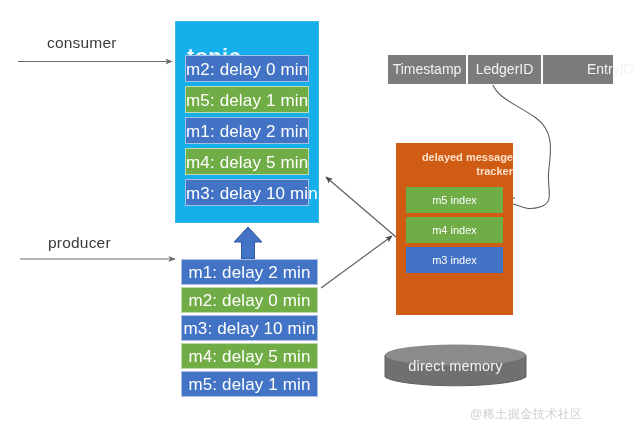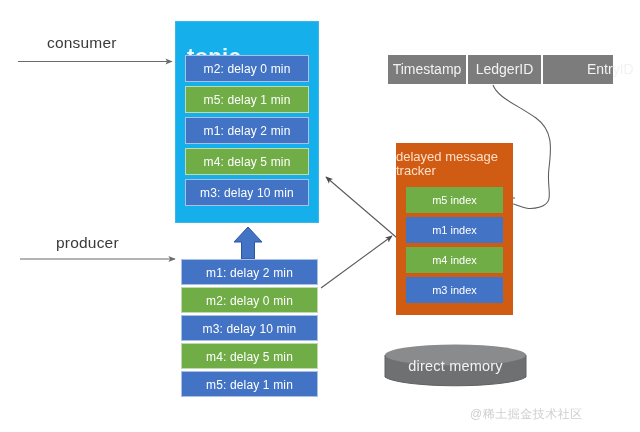--- a/index.html
+++ b/index.html
@@ -30,21 +30,21 @@
   #topic-title{
     position:absolute;left:11px;top:22px;
     font-size:22px;color:#e9f7fe;letter-spacing:.3px;font-weight:bold;
   }
   #topic-rows{
     position:absolute;left:9px;top:33px;width:124px;
   }
   .msg-row{
     position:relative;height:27px;line-height:27px;
     margin-bottom:4px;
-    text-align:center;color:#ffffff;font-size:12px;
+    text-align:center;color:#ffffff;font-size:17px;
     letter-spacing:.15px;white-space:nowrap;
     border:1px solid rgba(255,255,255,.55);
     box-sizing:border-box;
   }
   .msg-row.blue{background:#4373c4;}
   .msg-row.green{background:#71ad47;}
 
   
   #producer-queue{
     left:181px;top:259px;width:137px;
@@ -73,22 +73,23 @@
   #th-1{width:75px;}
   #th-2{width:70px;padding-left:44px;}
 
   
   #tracker-box{
     left:396px;top:143px;width:117px;height:172px;
     background:#cf5c12;
   }
   #tracker-title{
     position:absolute;left:0;top:7px;width:117px;
-    text-align:left;font-size:13px;color:#ffdfc9;
+    text-align:right;font-size:11px;color:#ffdfc9;
     line-height:14px;
+    font-weight:bold;
   }
   #tracker-rows{
     position:absolute;left:10px;top:44px;width:97px;
   }
   #tracker-rows .idx-row{
     height:26px;line-height:26px;margin-bottom:4px;
     text-align:center;color:#ffffff;font-size:11px;
     white-space:nowrap;box-sizing:border-box;
   }
   .idx-row.blue{background:#4373c4;}
@@ -134,21 +135,21 @@
 
     <line x1="321" y1="288" x2="392" y2="236" stroke="#5a5a5a" stroke-width="1.1" marker-end="url(#ah-dark)"></line>
 
     <path d="M 493 85 C 498 98 516 104 536 118 C 554 131 551 150 549 168
              C 546 190 556 202 540 207 C 523 212 518 203 508 203
              C 498 203 493 207 489 205 C 485 203 490 198 497 198 L 515 198" fill="none" stroke="#5b5b5b" stroke-width="1.05"></path>
   </svg>
 
   <div class="abs flow-label" style="left:47px;top:34px;">consumer</div>
 
-  <div class="abs flow-label" style="left:56px;top:234px;">producer</div>
+  <div class="abs flow-label" style="left:48px;top:234px;">producer</div>
 
   <div class="abs" id="topic-box">
     <div id="topic-title">topic</div>
     <div id="topic-rows">
       <div class="msg-row blue">m2: delay 0 min</div>
       <div class="msg-row green">m5: delay 1 min</div>
       <div class="msg-row blue">m1: delay 2 min</div>
       <div class="msg-row green">m4: delay 5 min</div>
       <div class="msg-row blue">m3: delay 10 min</div>
     </div>
@@ -172,21 +173,20 @@
     <div class="th-cell" id="th-2">EntryID</div>
   </div>
 
   <div class="abs" id="tracker-box">
     <div id="tracker-title">
       <div>delayed message</div>
       <div>tracker</div>
     </div>
     <div id="tracker-rows">
       <div class="idx-row green">m5 index</div>
-      <div class="idx-row blue">m1 index</div>
       <div class="idx-row green">m4 index</div>
       <div class="idx-row blue">m3 index</div>
     </div>
   </div>
 
   <div class="abs" id="watermark">@稀土掘金技术社区</div>
 
   <div class="abs" id="direct-memory">
     <svg class="abs" style="left:0;top:0;width:145px;height:44px;" viewBox="0 0 145 44">
       <path d="M2 11 L2 33 A72 11 0 0 0 143 33 L143 11 Z" fill="#6f7072"></path>

